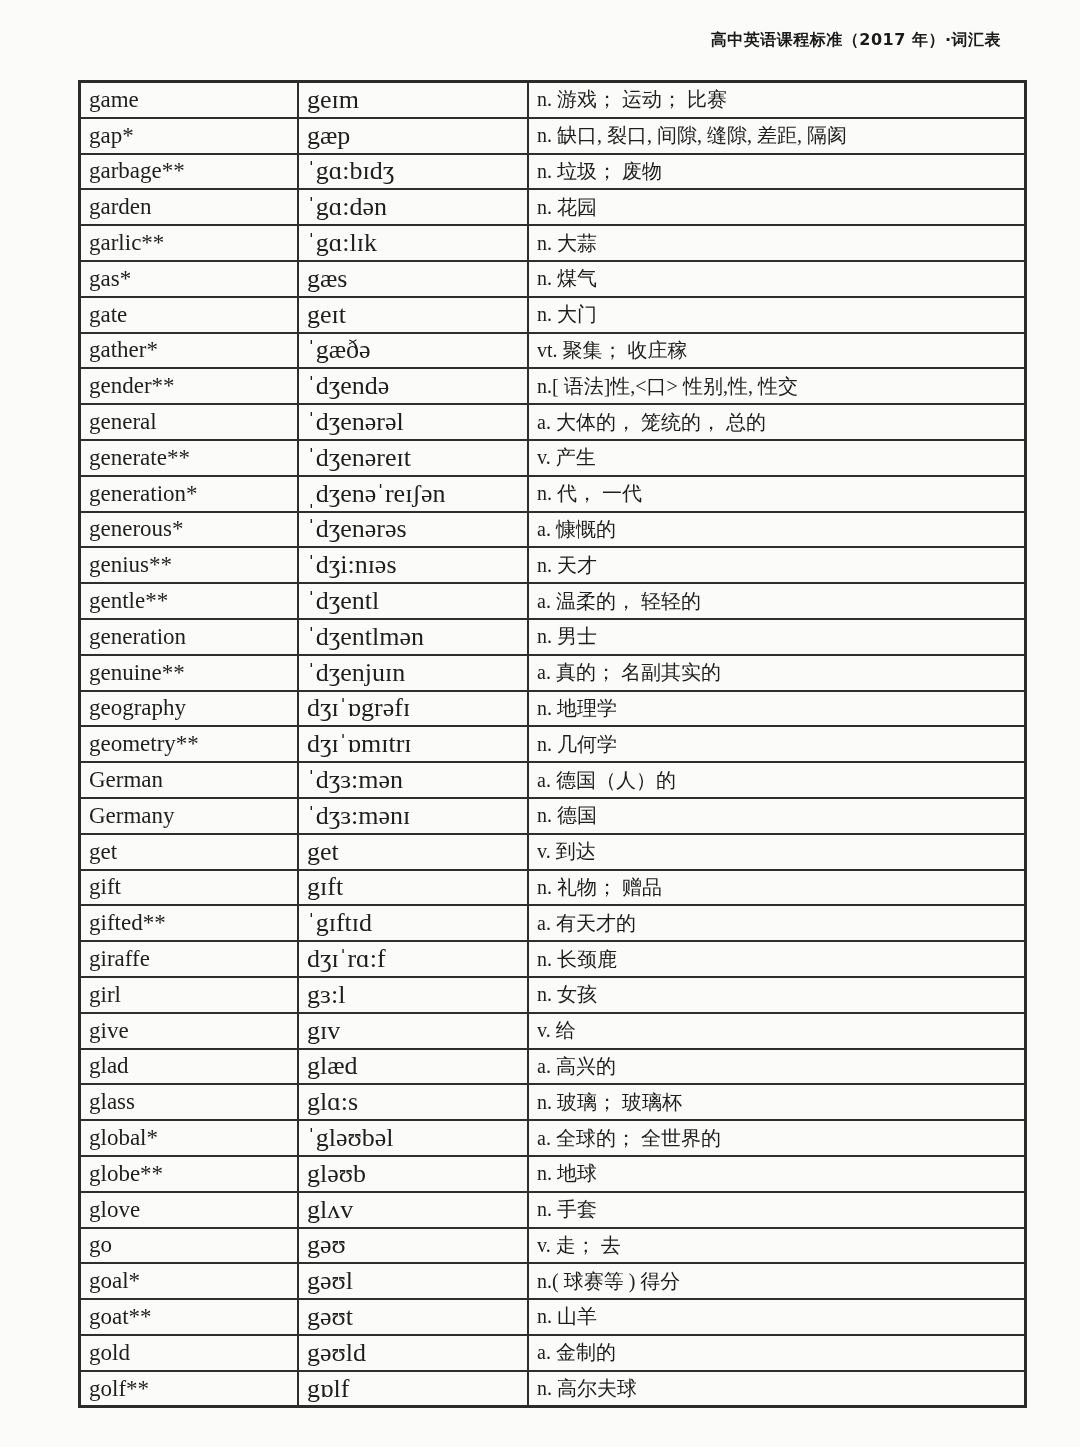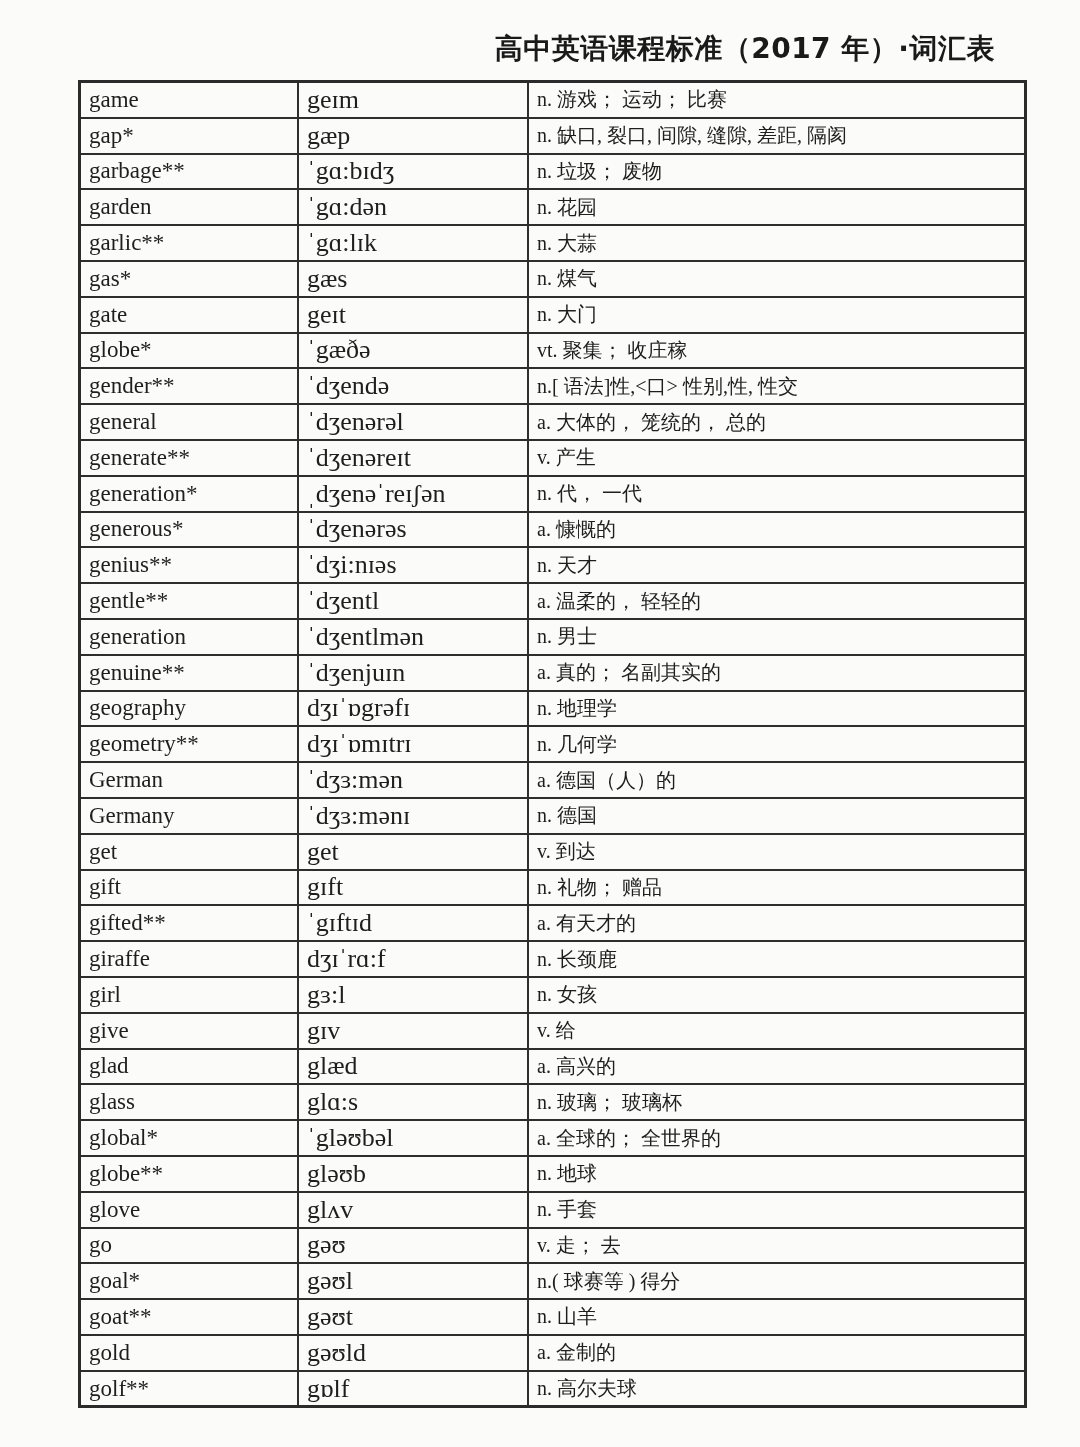--- a/index.html
+++ b/index.html
@@ -11,24 +11,24 @@
     height: 1447px;
     position: relative;
     background: #fbfbfa;
     color: #1e1e1e;
     font-family: "Liberation Serif", "DejaVu Serif", serif;
     overflow: hidden;
   }
   .page-header {
     position: absolute;
     top: 30px;
-    right: 85px;
+    right: 79px;
     font-family: "DejaVu Sans", "Liberation Sans", sans-serif;
     font-weight: bold;
-    font-size: 28px;
+    font-size: 16px;
     letter-spacing: 0.5px;
     color: #1a1a1a;
     white-space: nowrap;
   }
   table.vocab {
     position: absolute;
     left: 78px;
     top: 80px;
     width: 927px;
     border-collapse: collapse;
@@ -95,21 +95,21 @@
         <td class="col-word">gas*</td>
         <td class="col-phonetic">gæs</td>
         <td class="col-definition">n. 煤气</td>
       </tr>
       <tr>
         <td class="col-word">gate</td>
         <td class="col-phonetic">geɪt</td>
         <td class="col-definition">n. 大门</td>
       </tr>
       <tr>
-        <td class="col-word">globe*</td>
+        <td class="col-word">gather*</td>
         <td class="col-phonetic">ˈgæðə</td>
         <td class="col-definition">vt. 聚集； 收庄稼</td>
       </tr>
       <tr>
         <td class="col-word">gender**</td>
         <td class="col-phonetic">ˈdʒendə</td>
         <td class="col-definition">n.[ 语法]性,&lt;口&gt; 性别,性, 性交</td>
       </tr>
       <tr>
         <td class="col-word">general</td>

